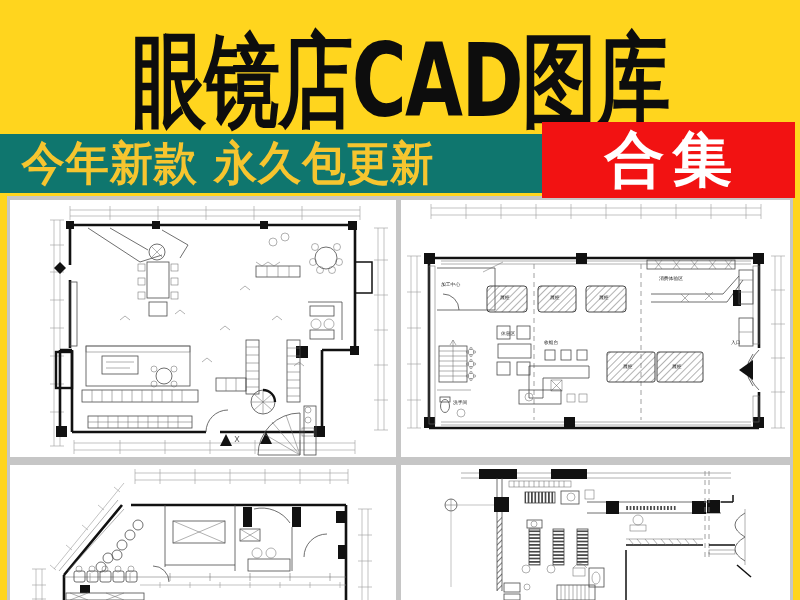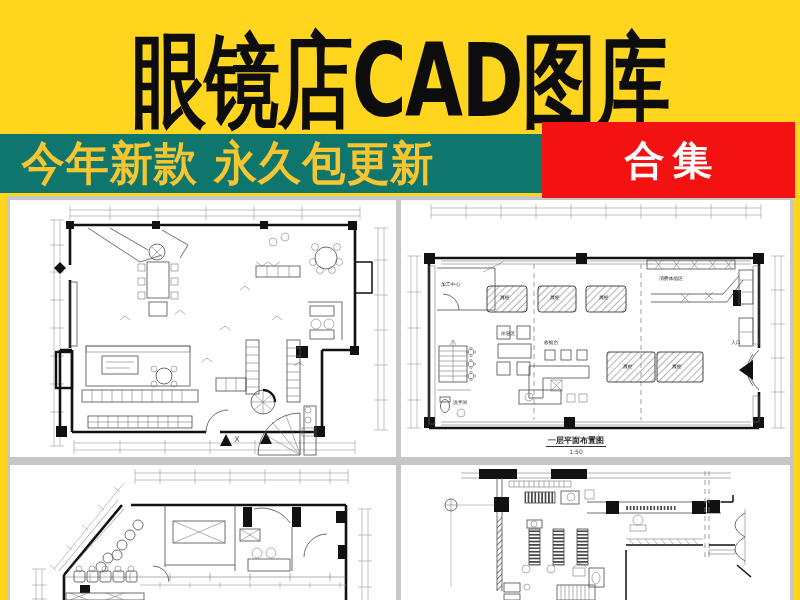--- a/index.html
+++ b/index.html
@@ -21,21 +21,21 @@
     background:#0f766e;display:flex;align-items:center;
   }
   .promo-bar .t{
     font-size:44px;font-weight:800;color:#F6C52F;padding-left:22px;
     white-space:pre;letter-spacing:1px;transform:scale(0.98,1.05);transform-origin:left center;
   }
   .promo-badge{
     position:absolute;left:542px;top:122px;width:253px;height:76px;
     background:#F21212;display:flex;align-items:center;justify-content:center;z-index:3;
   }
-  .promo-badge .t{font-size:40px;font-weight:900;color:#FFFFFF;letter-spacing:8px;padding-left:8px;}
+  .promo-badge .t{font-size:60px;font-weight:900;color:#FFFFFF;letter-spacing:8px;padding-left:8px;}
   .panels-bg{
     position:absolute;left:7px;top:196px;width:786px;height:404px;background:#C6C6C6;
   }
   .panel{position:absolute;background:#FFFFFF;overflow:hidden;}
   .panel svg{position:absolute;left:0;top:0;}
   #panelA{left:10px;top:200px;width:386px;height:257px;}
   #panelB{left:401px;top:200px;width:389px;height:257px;}
   #panelC{left:10px;top:465px;width:386px;height:135px;}
   #panelD{left:401px;top:465px;width:389px;height:135px;}
   .wall{stroke:#111;stroke-width:2.6;fill:none;}
@@ -275,24 +275,20 @@
   <span class="lbl" style="left:99px;top:95px">展柜</span>
   <span class="lbl" style="left:149px;top:95px">展柜</span>
   <span class="lbl" style="left:198px;top:95px">展柜</span>
   <span class="lbl" style="left:258px;top:76px">消费体验区</span>
   <span class="lbl" style="left:100px;top:131px">休息区</span>
   <span class="lbl" style="left:143px;top:140px">收银台</span>
   <span class="lbl" style="left:52px;top:200px">洗手间</span>
   <span class="lbl" style="left:330px;top:140px">入口</span>
   <span class="lbl" style="left:222px;top:164px">展柜</span>
   <span class="lbl" style="left:271px;top:164px">展柜</span>
-  <div class="caption">
-    <span class="main">一层平面布置图</span><br>
-    <span class="sub">1:50</span>
-  </div>
 </div>
 
 <div class="panel" id="panelC">
   <svg width="386" height="135" viewBox="0 0 386 135">
     <path class="dim" d="M125 8 H338 M125 15 H338 M125 4 V19 M150 4 V19 M185 4 V19 M220 4 V19 M255 4 V19 M290 4 V19 M320 4 V19 M338 4 V19"></path>
     <path class="dim" d="M44 104 L114 18 M40 100 l6 5 M56 80 l6 5 M72 60 l6 5 M88 40 l6 5 M104 22 l6 5"></path>
     <path class="dim" d="M26 104 V135 M32 104 V135 M22 104 H36 M22 120 H36 M22 134 H36"></path>
     <path class="dim" d="M352 44 V135 M358 44 V135 M348 44 H362 M348 70 H362 M348 96 H362 M348 122 H362"></path>
 
     <path class="wall" d="M121 40 H336 M336 40 V135 M54 110 L112 40 M54 110 V135"></path>

